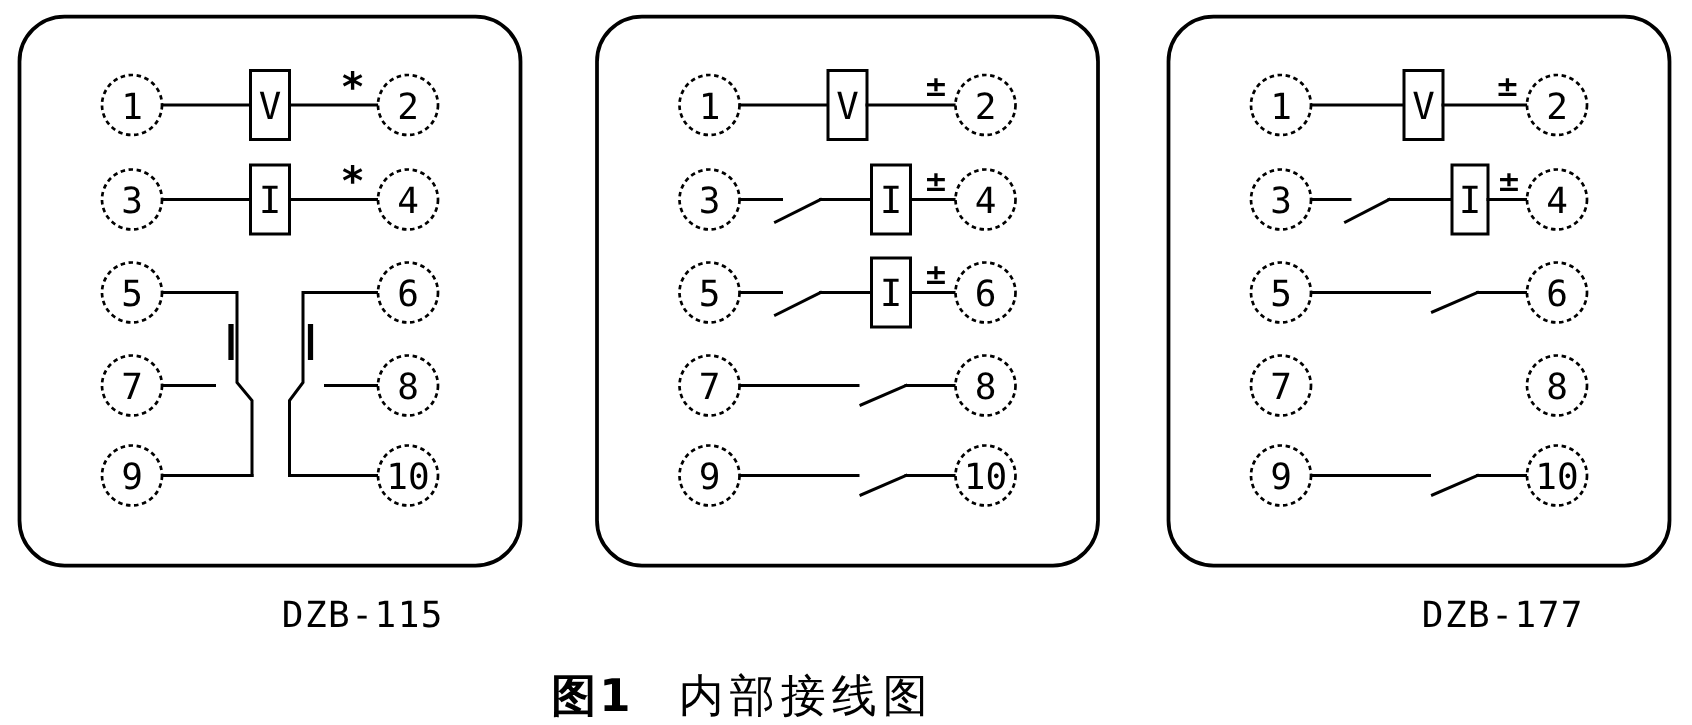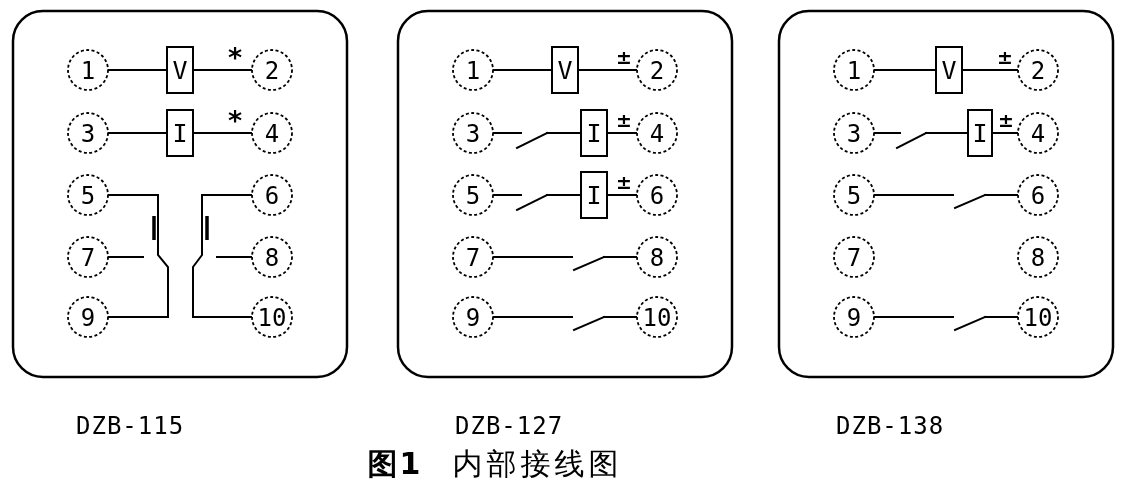--- a/index.html
+++ b/index.html
@@ -15,22 +15,22 @@
   .tick{stroke:#000;stroke-width:3.5;}
   .tnum{font-family:"DejaVu Sans Mono","Liberation Mono",monospace;
         font-size:24px;fill:#000;text-anchor:middle;}
   .elabel{font-family:"DejaVu Sans Mono","Liberation Mono",monospace;
         font-size:25px;fill:#000;text-anchor:middle;}
   .mark{font-family:"DejaVu Sans","Liberation Sans",sans-serif;
         font-weight:bold;fill:#000;text-anchor:middle;}
   .mark.star{font-size:27px;}
   .mark.pm{font-size:19px;}
   .plabel{
-    position:absolute;top:396px;width:220px;text-align:left;
-    font-size:24px;color:#000;letter-spacing:1px;white-space:nowrap;margin-top:16px;
+    position:absolute;top:396px;width:220px;text-align:right;
+    font-size:24px;color:#000;letter-spacing:1px;white-space:nowrap;
   }
   .caption{
     position:absolute;top:444px;left:330px;width:330px;text-align:center;
     font-size:30px;color:#000;font-family:"DejaVu Sans","Liberation Sans",sans-serif;
     white-space:nowrap;
   }
   .caption .fig-no{margin-right:30px;letter-spacing:2px;font-weight:bold;}
   .caption .fig-title{letter-spacing:4px;}
 </style>
 </head>
@@ -267,20 +267,19 @@
         <circle class="term" cx="76" cy="307" r="20"></circle>
         <text class="tnum" x="76" y="316">9</text>
       </g>
     <g>
         <circle class="term" cx="260" cy="307" r="20"></circle>
         <text class="tnum" x="260" y="316">10</text>
       </g>
   </svg>
 
   <div class="plabel" style="left:76px">DZB-115</div>
-  <div class="plabel" style="left:455px">DZB-127</div>
-  <div class="plabel" style="left:836px">DZB-138</div>
+  <div class="plabel" style="left:836px">DZB-177</div>
 
   <div class="caption">
     <span class="fig-no">图1</span><span class="fig-title">内部接线图</span>
   </div>
 
 </div>
 
 </body></html>

